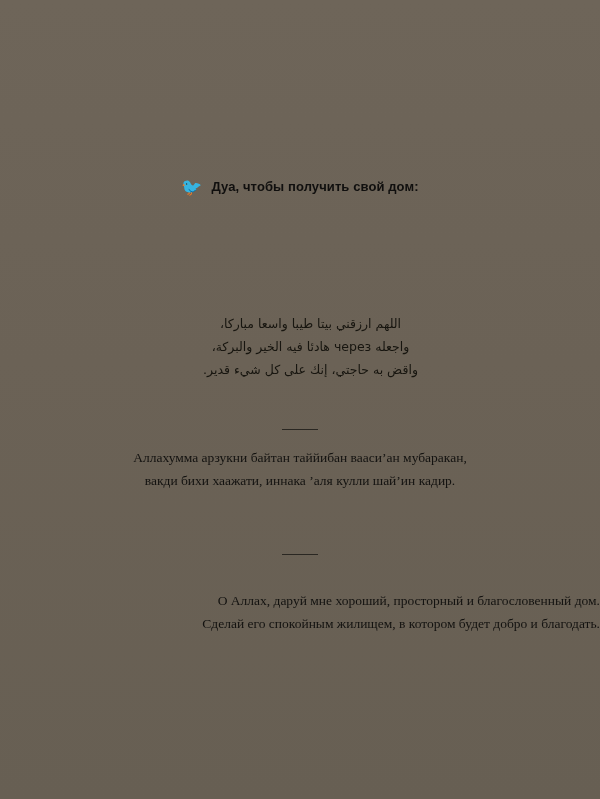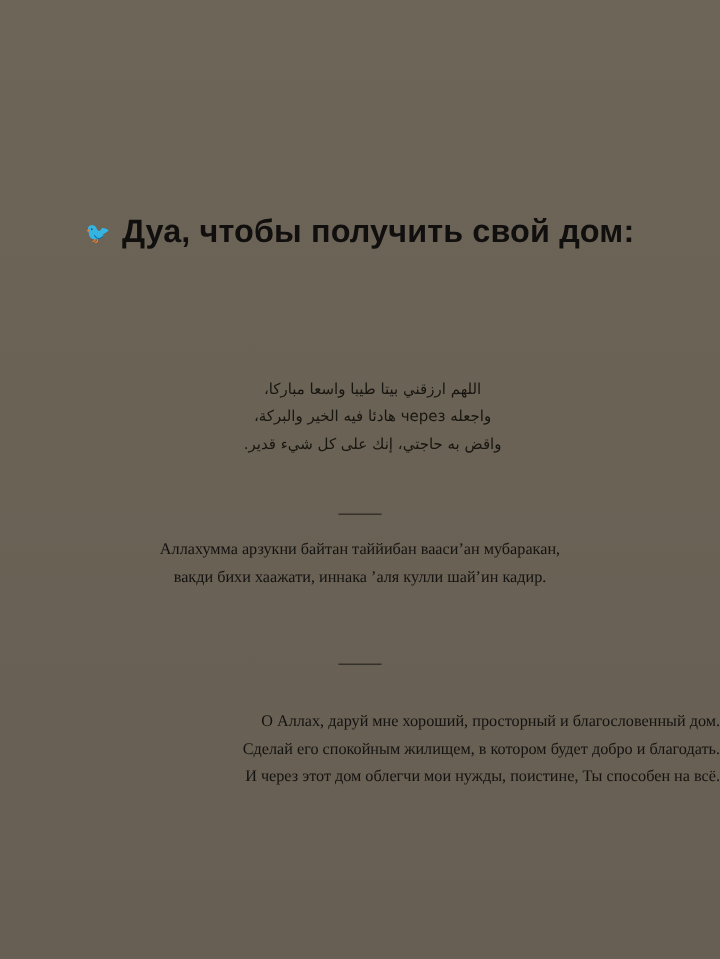--- a/index.html
+++ b/index.html
@@ -30,21 +30,21 @@
     justify-content: center;
   }
   .title-icon {
     font-size: 17px;
     line-height: 1;
     margin-right: 9px;
     color: #d98ea0;
     transform: translateY(1px);
   }
   .title-text {
-    font-size: 27px;
+    font-size: 13px;
     font-weight: bold;
     color: #100f0e;
     letter-spacing: 0.1px;
     white-space: nowrap;
   }
   .arabic {
     position: absolute;
     top: 312px;
     left: 0;
     width: 600px;
@@ -124,16 +124,15 @@
     <div>вакди бихи хаажати, иннака ʼаля кулли шайʼин кадир.</div>
   </div>
 
   <div class="divider divider-2">
     <span></span>
   </div>
 
   <div class="meaning">
     <div>О Аллах, даруй мне хороший, просторный и благословенный дом.</div>
     <div>Сделай его спокойным жилищем, в котором будет добро и благодать.</div>
-    <div>И через этот дом облегчи мои нужды, поистине, Ты способен на всё.</div>
   </div>
 
 </div>
 
 </body></html>

